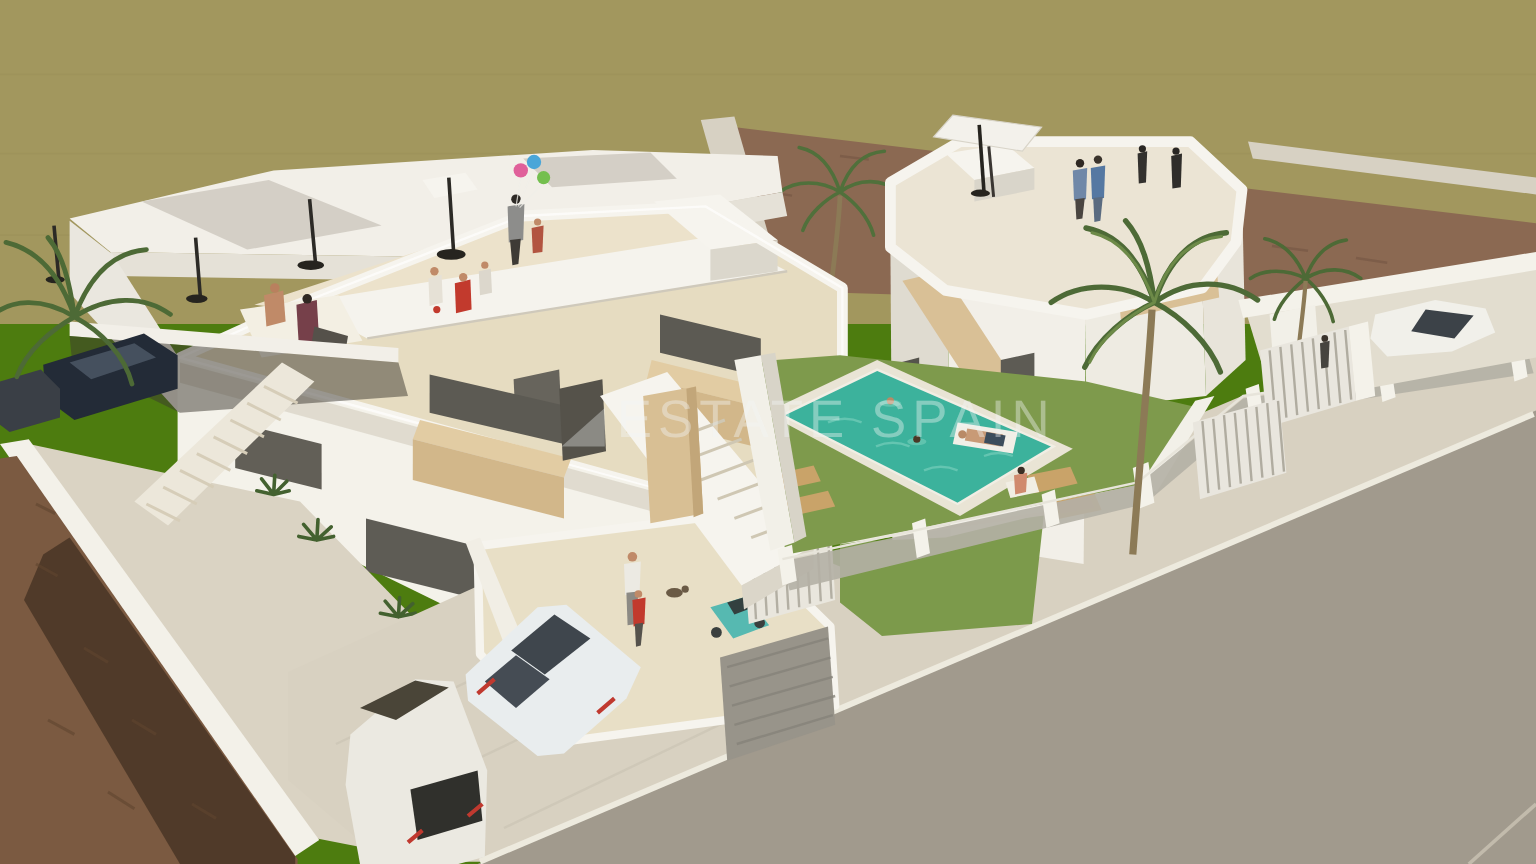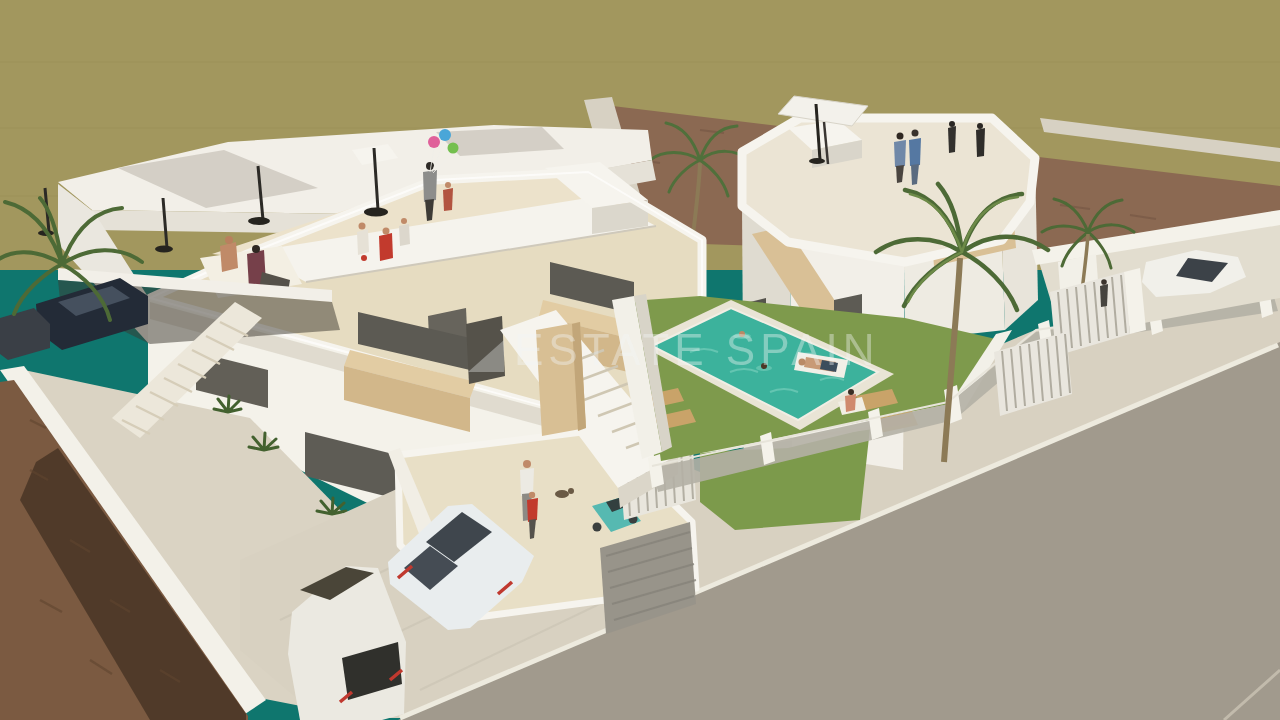--- a/index.html
+++ b/index.html
@@ -1,16 +1,16 @@
 <!DOCTYPE html>
 <html><head>
 <meta charset="utf-8">
 <style>
   html,body{margin:0;padding:0;background:#222;}
-  .stage{position:relative;width:1280px;height:720px;overflow:hidden;background:#0f766e;font-family:"Liberation Sans",sans-serif;}
+  .stage{position:relative;width:1280px;height:720px;overflow:hidden;background:#4d7c0f;font-family:"Liberation Sans",sans-serif;}
   .stage svg{position:absolute;left:0;top:0;width:100%;height:100%;display:block;}
   .watermark{position:absolute;left:468px;top:328px;display:flex;align-items:flex-end;gap:10px;pointer-events:none;}
   .wm-logo{width:0;height:0;border-bottom:32px solid rgba(242,245,246,.34);border-left:36px solid transparent;}
   .wm-text{font-size:44px;font-weight:400;letter-spacing:5px;color:rgba(242,245,246,.40);line-height:1;white-space:nowrap;}
 </style>
 </head>
 <body>
 
 <div class="stage">
   <svg id="scene" xmlns="http://www.w3.org/2000/svg" preserveAspectRatio="xMidYMid meet" viewBox="0 0 1280 720">

